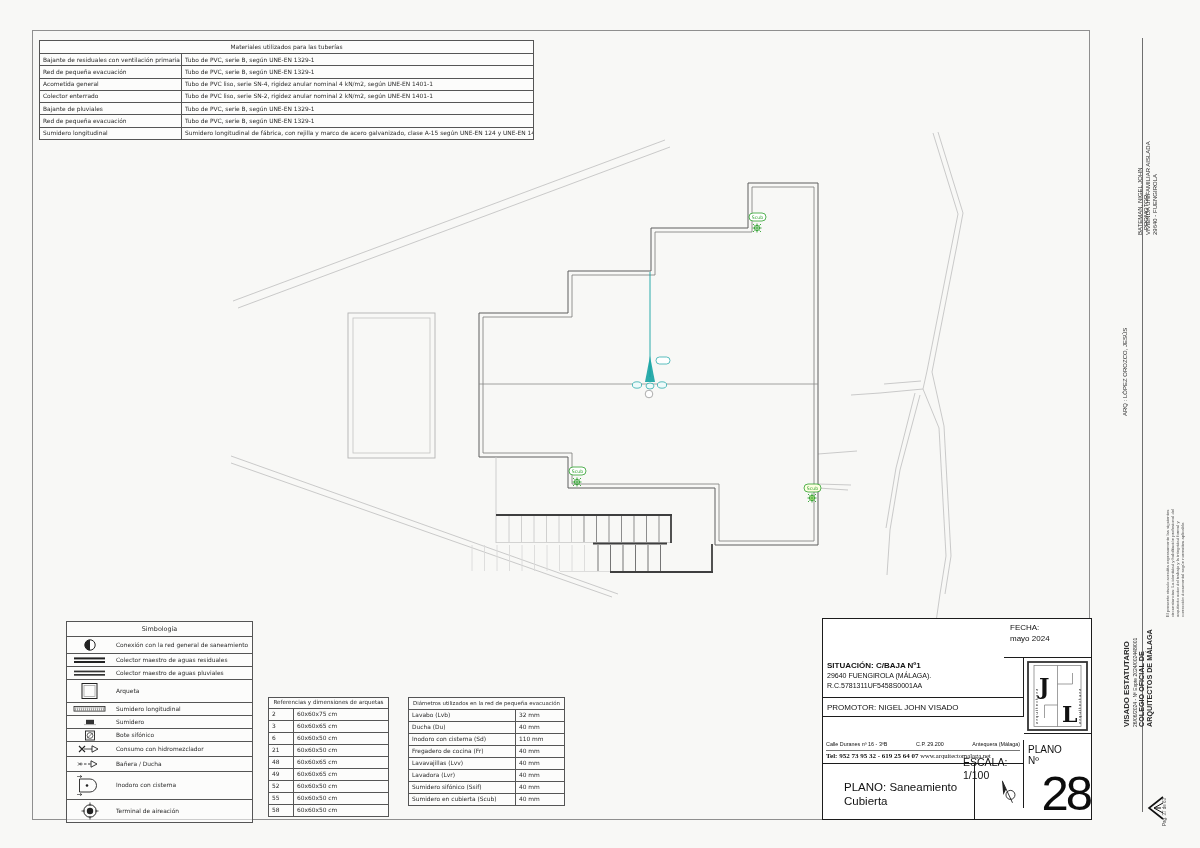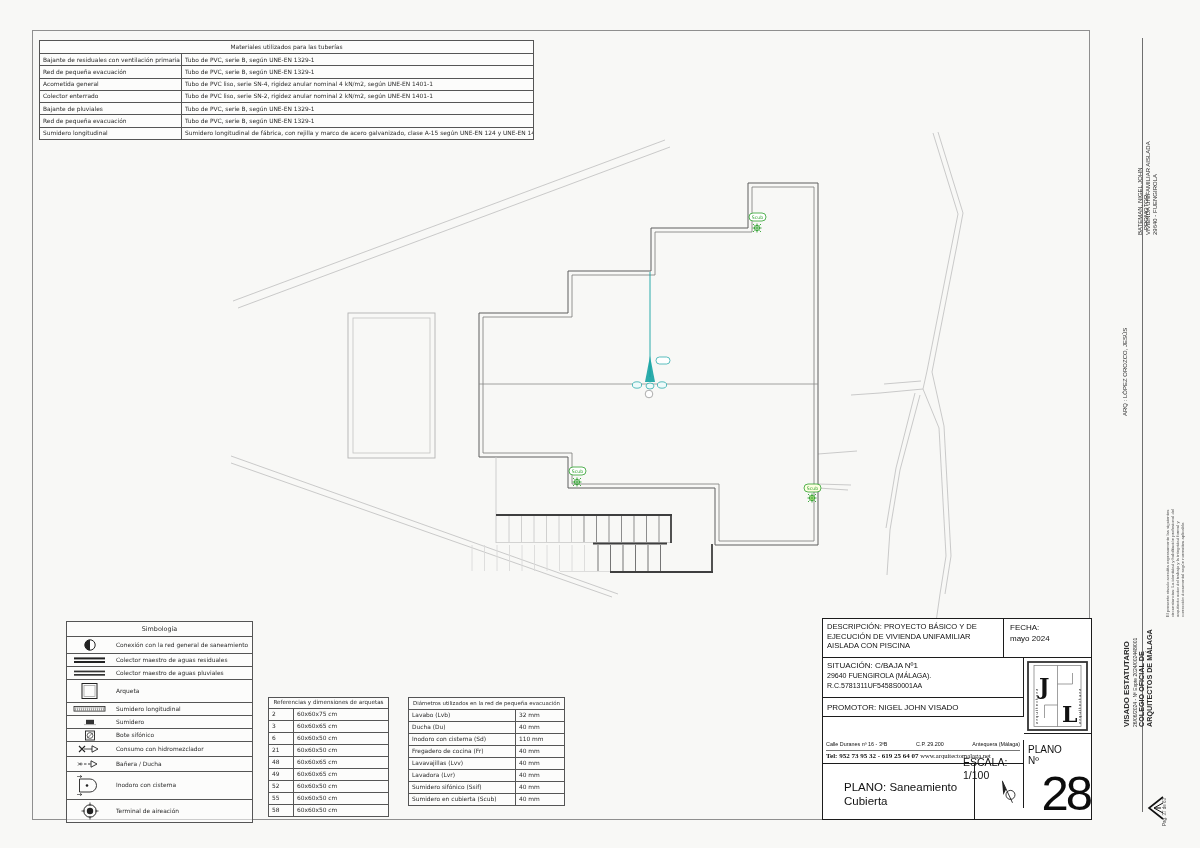--- a/index.html
+++ b/index.html
@@ -39,21 +39,21 @@
   #diametros .c1{width:100px;}
   #diametros .c2{flex:1;}
   
   #titleblock{left:822px;top:618px;width:268px;height:200px;border:1.6px solid #1c1c1c;background:#fff;
               font-family:"Liberation Sans",sans-serif;color:#111;}
   #titleblock .cell{position:absolute;box-sizing:border-box;}
   #tb-desc{left:0;top:0;width:181px;height:39px;border-right:1px solid #1c1c1c;border-bottom:1px solid #1c1c1c;
            padding:3px 4px;font-size:7.6px;line-height:9.6px;}
   #tb-fecha{left:181px;top:0;width:87px;height:39px;border-bottom:1px solid #1c1c1c;padding:3px 6px;font-size:8px;line-height:11px;}
   #tb-sit{left:0;top:39px;width:201px;height:40px;border-right:1px solid #1c1c1c;border-bottom:1px solid #1c1c1c;padding:2px 4px;}
-  #tb-sit .l1{font-size:8px;line-height:11px;}
+  #tb-sit .l1{font-size:8px;line-height:11px;font-weight:bold;}
   #tb-sit .l2,#tb-sit .l3{font-size:7px;line-height:9.6px;}
   #tb-prom{left:0;top:79px;width:201px;height:19px;border-right:1px solid #1c1c1c;border-bottom:1px solid #1c1c1c;
            padding:2px 4px;font-size:8px;display:flex;align-items:center;}
   #tb-arq{left:0;top:98px;width:201px;height:23px;border-right:1px solid #1c1c1c;border-bottom:1px solid #1c1c1c;
           padding:2px 4px;font-size:8px;display:flex;align-items:center;}
   #tb-addr{left:0;top:121px;width:201px;height:24px;border-right:1px solid #1c1c1c;border-bottom:1px solid #1c1c1c;padding:1px 3px;}
   #tb-addr .a1{display:flex;justify-content:space-between;font-size:5.4px;line-height:7.5px;border-bottom:.6px solid #777;padding-bottom:1px;}
   #tb-addr .a2{font-family:"Liberation Serif",serif;font-size:7px;line-height:10px;font-weight:bold;white-space:nowrap;}
   #tb-addr .a2 .web{font-weight:normal;font-size:6.6px;}
   #tb-plano{left:16px;top:145px;width:136px;height:55px;border-right:1px solid #1c1c1c;padding:16px 5px 0;font-size:11.5px;line-height:14px;}
@@ -423,25 +423,20 @@
         </div>
 
         <div class="rw">
           <div class="c c1">Sumidero en cubierta (Scub)</div>
           <div class="c c2">40 mm</div>
         </div>
       </div>
   </div>
 
   <div class="abs" id="titleblock">
-    <div class="cell" id="tb-desc">
-      <div>DESCRIPCIÓN: PROYECTO BÁSICO Y DE</div>
-      <div>EJECUCIÓN DE VIVIENDA UNIFAMILIAR</div>
-      <div>AISLADA CON PISCINA</div>
-    </div>
     <div class="cell" id="tb-fecha">
       <div>FECHA:</div>
       <div>mayo  2024</div>
     </div>
     <div class="cell" id="tb-sit">
       <div class="l1">SITUACIÓN:  C/BAJA Nº1</div>
       <div class="l2">29640 FUENGIROLA (MÁLAGA).</div>
       <div class="l3">R.C.5781311UF5458S0001AA</div>
     </div>
     <div class="cell" id="tb-prom">PROMOTOR: NIGEL JOHN VISADO</div>

